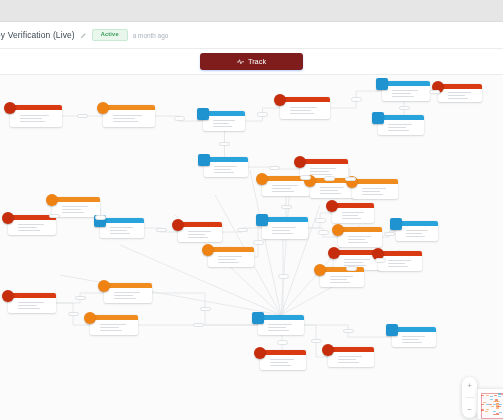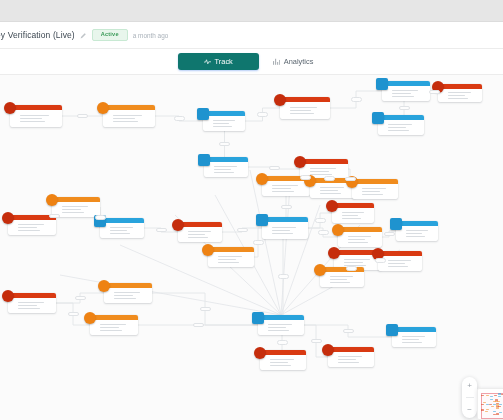--- a/index.html
+++ b/index.html
@@ -44,23 +44,23 @@
     display: flex; align-items: center; justify-content: center; gap: 2px;
   }
   .tab {
     display: flex; align-items: center; gap: 4px;
     font-size: 7.4px; color: #5b6670;
     padding: 4px 12px; border-radius: 3px; white-space: nowrap;
     cursor: pointer; background: transparent;
   }
   .tab .ic { width: 7px; height: 7px; display: block; opacity: .75; }
   .tab.active {
-    background: #0f766e; color: #ffffff;
+    background: #7f1d1d; color: #ffffff;
     box-shadow: 0 1px 2px rgba(47,111,228,.35);
-    padding: 4px 26px; border-radius: 3px;
+    padding: 4px 37px; border-radius: 3px;
   }
   .tab.active .ic { opacity: 1; }
 
   
   .canvas {
     position: absolute; left: 0; top: 75px; width: 503px; height: 345px;
     background: #fbfbfb; overflow: hidden;
   }
   .edges { position: absolute; left: 0; top: 0; width: 503px; height: 345px; }
 
@@ -151,28 +151,20 @@
 </div>
 
 <div class="tabbar">
   <div class="tab active">
     <span class="ic">
       <svg viewBox="0 0 12 12">
           <path d="M0.5 7h2.2l1.6-4 2.2 7 1.6-3.5h3.4" fill="none" stroke="#ffffff" stroke-width="1.2" stroke-linejoin="round" stroke-linecap="round"></path>
         </svg>
     </span>
     <span>Track</span>
-  </div>
-  <div class="tab">
-    <span class="ic">
-      <svg viewBox="0 0 12 12">
-          <path d="M1 11V6M4.5 11V2M8 11V7.5M11.5 11V4" stroke="#5b6670" stroke-width="1.3" stroke-linecap="round"></path>
-        </svg>
-    </span>
-    <span>Analytics</span>
   </div>
 </div>
 
 <div class="canvas">
   <svg class="edges" id="edge-layer">
       <path d="M62,41 L82.5,41 L82.5,41 L103,41" fill="none" stroke="#e2e5e8" stroke-width="0.9"></path>
       <path d="M155,41 L179,41 L179,46 L203,46" fill="none" stroke="#e2e5e8" stroke-width="0.9"></path>
       <path d="M245,46 L262.5,46 L262.5,33 L280,33" fill="none" stroke="#e2e5e8" stroke-width="0.9"></path>
       <path d="M330,33 L356,33 L356,16 L382,16" fill="none" stroke="#e2e5e8" stroke-width="0.9"></path>
       <path d="M430,16 L434,16 L434,18 L438,18" fill="none" stroke="#e2e5e8" stroke-width="0.9"></path>

